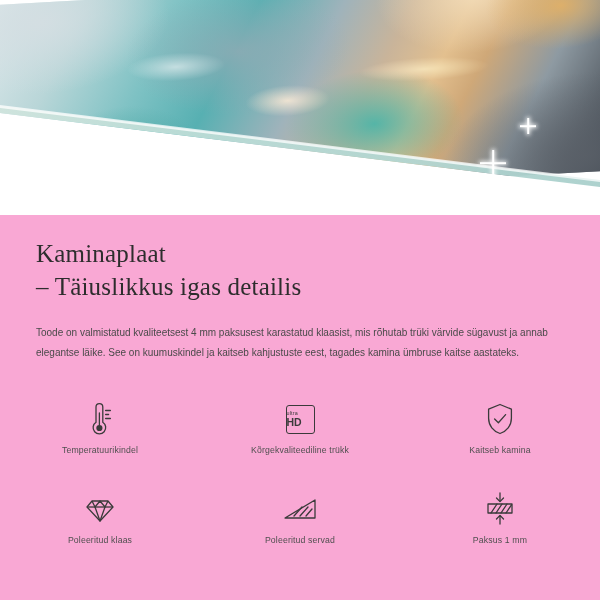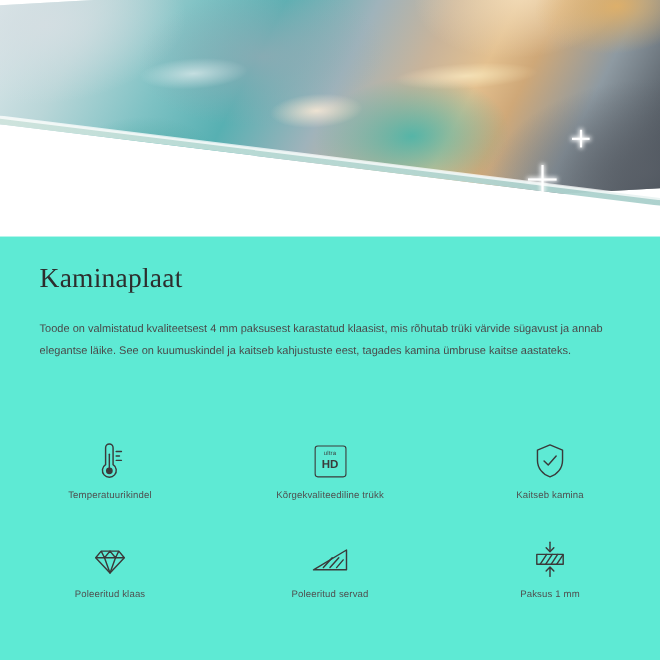--- a/index.html
+++ b/index.html
@@ -11,21 +11,21 @@
     height: 600px;
     background: #ffffff;
     font-family: "Liberation Sans", sans-serif;
     overflow: hidden;
   }
 
   .page {
     position: relative;
     width: 600px;
     height: 600px;
-    background: #5eead4;
+    background: #f9a8d4;
   }
 
   
   .hero {
     position: relative;
     width: 600px;
     height: 215px;
     overflow: hidden;
     background: #ffffff;
   }
@@ -186,21 +186,20 @@
     letter-spacing: 0.15px;
   }
 
   .hd-badge {
     width: 27px;
     height: 27px;
     border: 1.4px solid #3a3a3a;
     border-radius: 3px;
     display: flex;
     flex-direction: column;
-    align-items: center;
     justify-content: center;
     line-height: 1;
   }
   .hd-badge .hd-top {
     font-size: 5.4px;
     letter-spacing: 0.2px;
     color: #3a3a3a;
     margin-bottom: 1px;
   }
   .hd-badge .hd-bot {
@@ -219,20 +218,21 @@
     <div class="hero-mask"></div>
     <div class="glass-edge"></div>
     <div class="glass-edge-hi"></div>
     <div class="sparkle s1"></div>
     <div class="sparkle s2"></div>
   </div>
 
   <div class="content">
     <h1 class="title">
       <span>Kaminaplaat</span>
+      <span class="line2">– Täiuslikkus igas detailis</span>
     </h1>
     <p class="body-text">Toode on valmistatud kvaliteetsest 4 mm paksusest karastatud klaasist, mis rõhutab trüki värvide sügavust ja annab elegantse läike. See on kuumuskindel ja kaitseb kahjustuste eest, tagades kamina ümbruse kaitse aastateks.</p>
   </div>
 
   <div class="features">
 
     <div class="feature">
       <div class="feature-icon">
         <svg width="34" height="38" viewBox="0 0 34 38" fill="none" stroke="#3a3a3a" stroke-width="1.3" stroke-linecap="round">
           <path d="M13 7a3.4 3.4 0 0 1 6.8 0v15.3a6.3 6.3 0 1 1-6.8 0V7z"></path>

